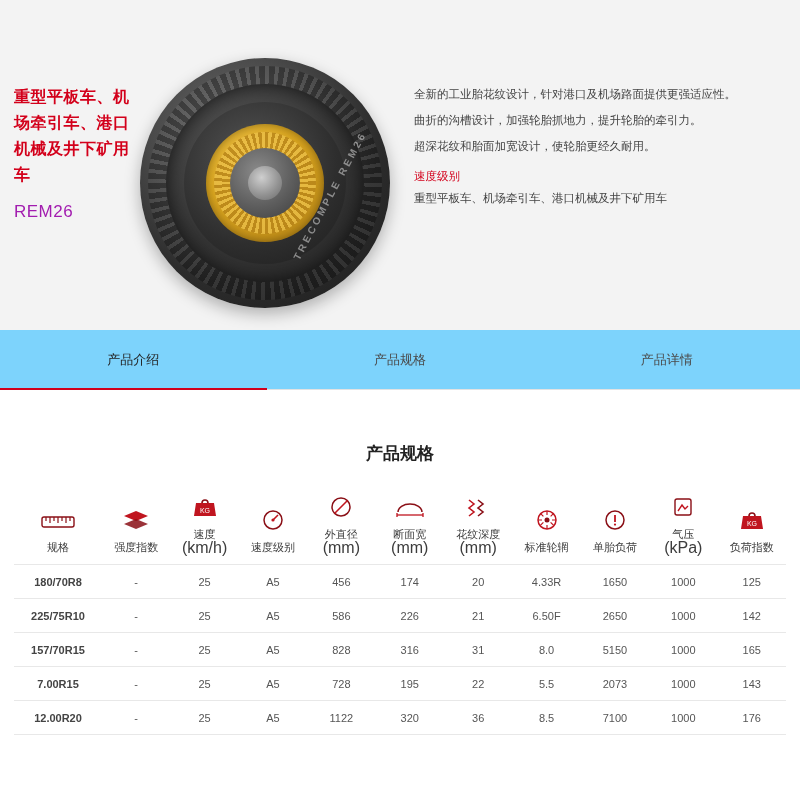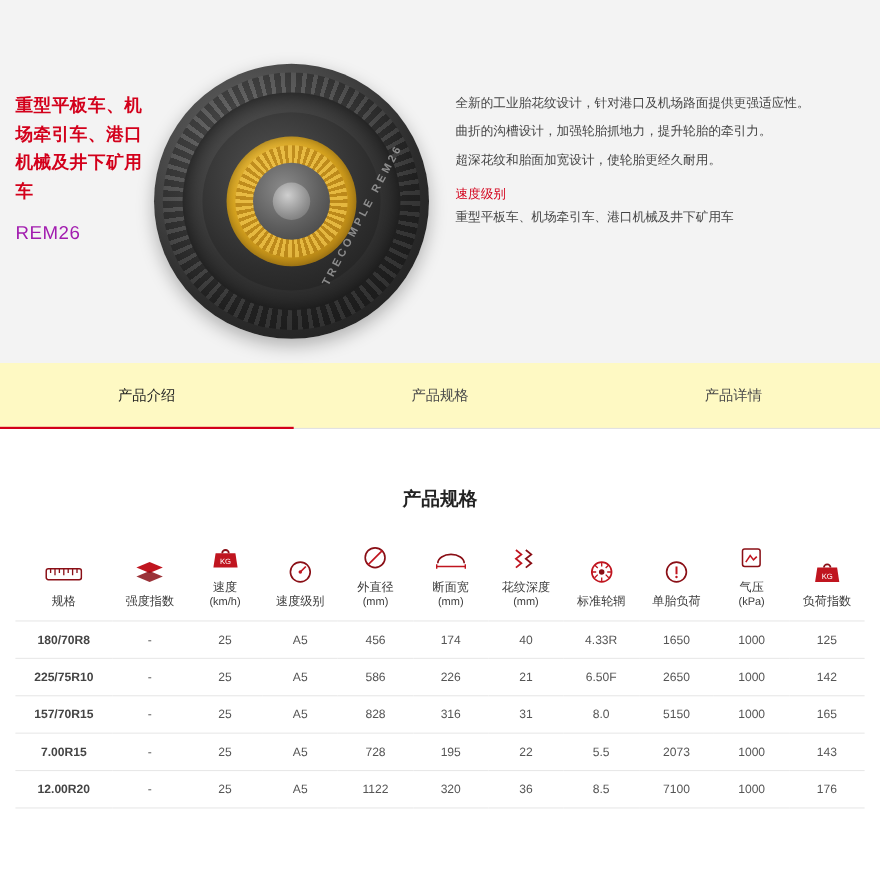--- a/index.html
+++ b/index.html
@@ -144,21 +144,21 @@
     line-height: 17px;
     margin: 0;
   }
 
   
   .tabs {
     height: 60px;
     display: flex;
     align-items: center;
     border-bottom: 1px solid #e2e2e2;
-    background: #fef9c3;
+    background: #7dd3fc;
   }
   .tab {
     flex: 1;
     text-align: center;
     font-size: 13px;
     color: #4a4a4a;
     line-height: 59px;
     height: 60px;
     cursor: pointer;
   }
@@ -196,21 +196,21 @@
     display: block;
     height: 26px;
     margin-bottom: 5px;
   }
   .th-label {
     display: block;
     line-height: 14px;
     color: #3c3c3c;
     font-size: 11px;
   }
-  .th-unit { display:block; font-size: 10px; color:#3c3c3c; line-height: 13px;}
+  .th-unit { display:block; font-size: 16px; color:#3c3c3c; line-height: 13px;}
   table.spec tbody td {
     height: 34px;
     color: #555;
   }
   table.spec tbody tr td:first-child { color: #444; font-weight: bold; }
   .col-first { width: 88px; }
   svg.icn { display:block; margin: 0 auto; }
 </style>
 </head>
 <body>
@@ -383,21 +383,21 @@
       </tr>
     </thead>
     <tbody id="spec-body">
         <tr>
           <td class="col-first">180/70R8</td>
           <td>-</td>
           <td>25</td>
           <td>A5</td>
           <td>456</td>
           <td>174</td>
-          <td>40</td>
+          <td>20</td>
           <td>4.33R</td>
           <td>1650</td>
           <td>1000</td>
           <td>125</td>
         </tr>
         <tr>
           <td class="col-first">225/75R10</td>
           <td>-</td>
           <td>25</td>
           <td>A5</td>

